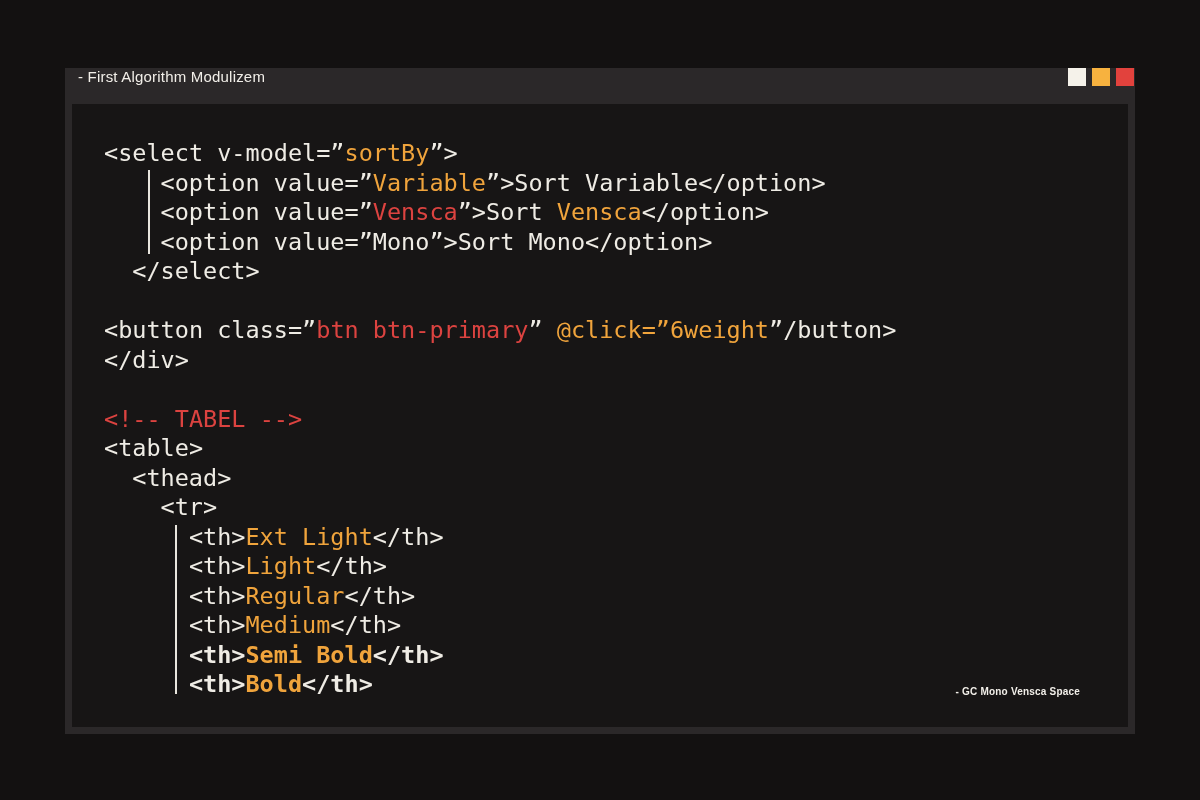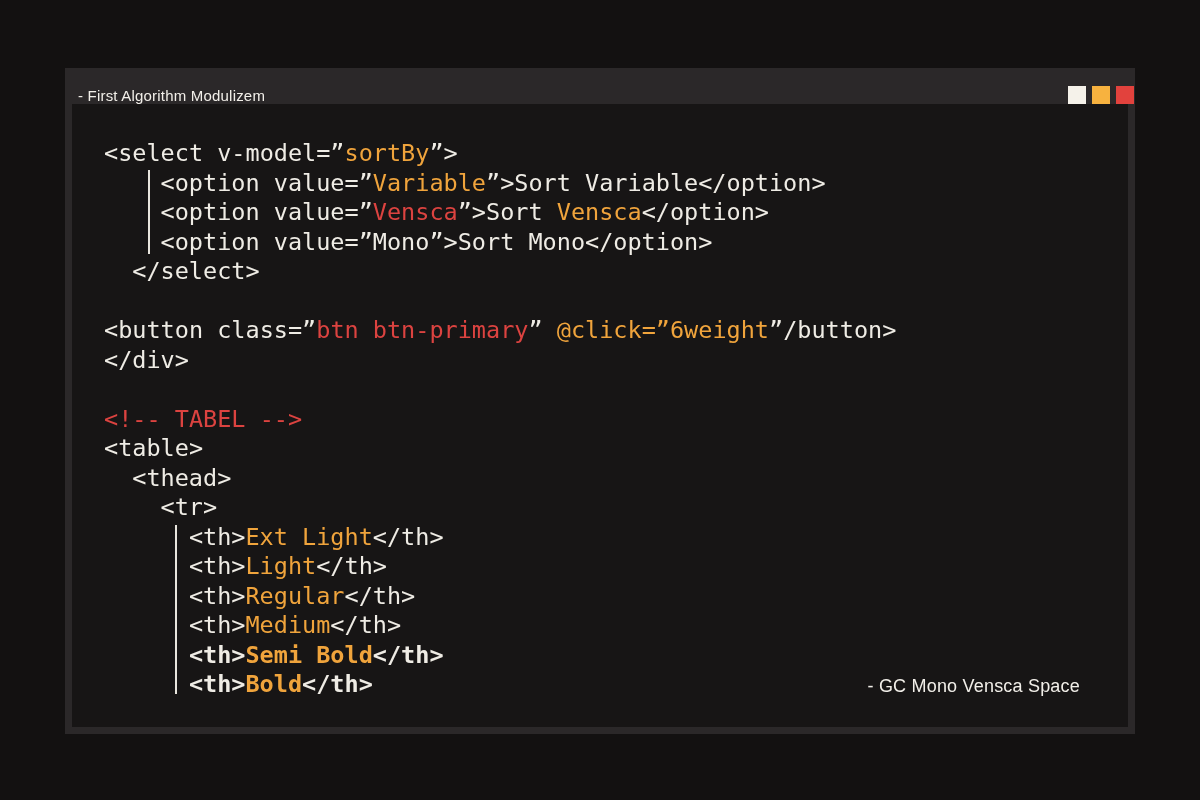--- a/index.html
+++ b/index.html
@@ -12,21 +12,21 @@
   }
   .window {
     position: absolute;
     left: 65px; top: 68px;
     width: 1070px; height: 666px;
     background: var(--frame, #2B2829);
   }
   .titlebar {
     height: 36px;
     display: flex;
-    align-items: flex-end;
+    align-items: flex-start;
     padding: 0 1px 0 13px;
     box-sizing: border-box;
   }
   .title {
     color: var(--titletext, #F2EFE9);
     font-size: 15px;
     letter-spacing: 0.2px;
     font-weight: 500;
   }
   .controls {
@@ -60,22 +60,22 @@
   .guide {
     position: absolute;
     width: 2px;
     background: var(--guide, #E8E5DE);
   }
   .guide-select { left: 76px;  top: 66px;  height: 84px; }
   .guide-table  { left: 103px; top: 421px; height: 169px; }
   .footer-label {
     position: absolute;
     right: 48px; bottom: 30px;
-    font-size: 18px;
-    font-weight: 400;
+    font-size: 10px;
+    font-weight: 700;
     letter-spacing: 0.2px;
     color: var(--titletext, #F2EFE9);
     margin-left: 36px;
   }
 </style>
 </head>
 <body>
 
 <div class="window">
   <div class="titlebar">

